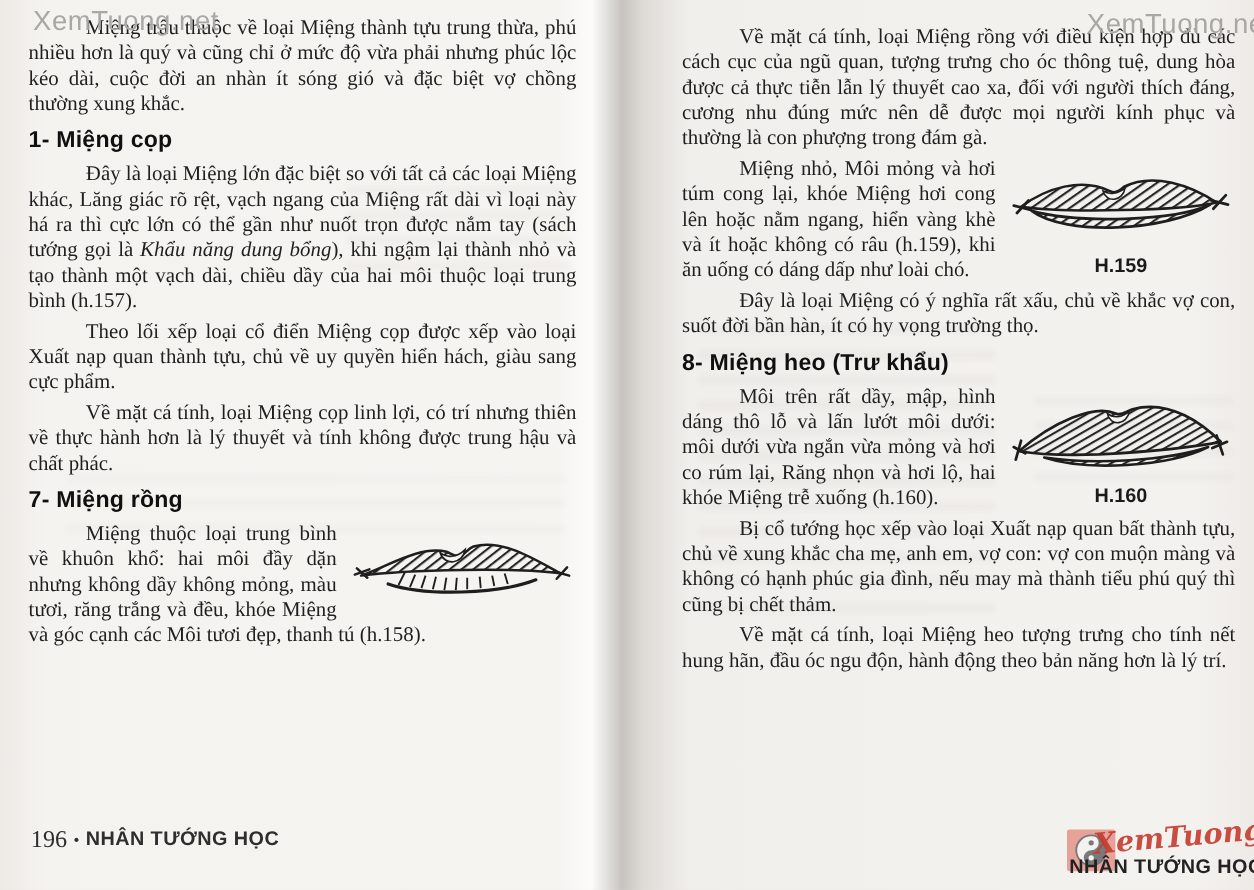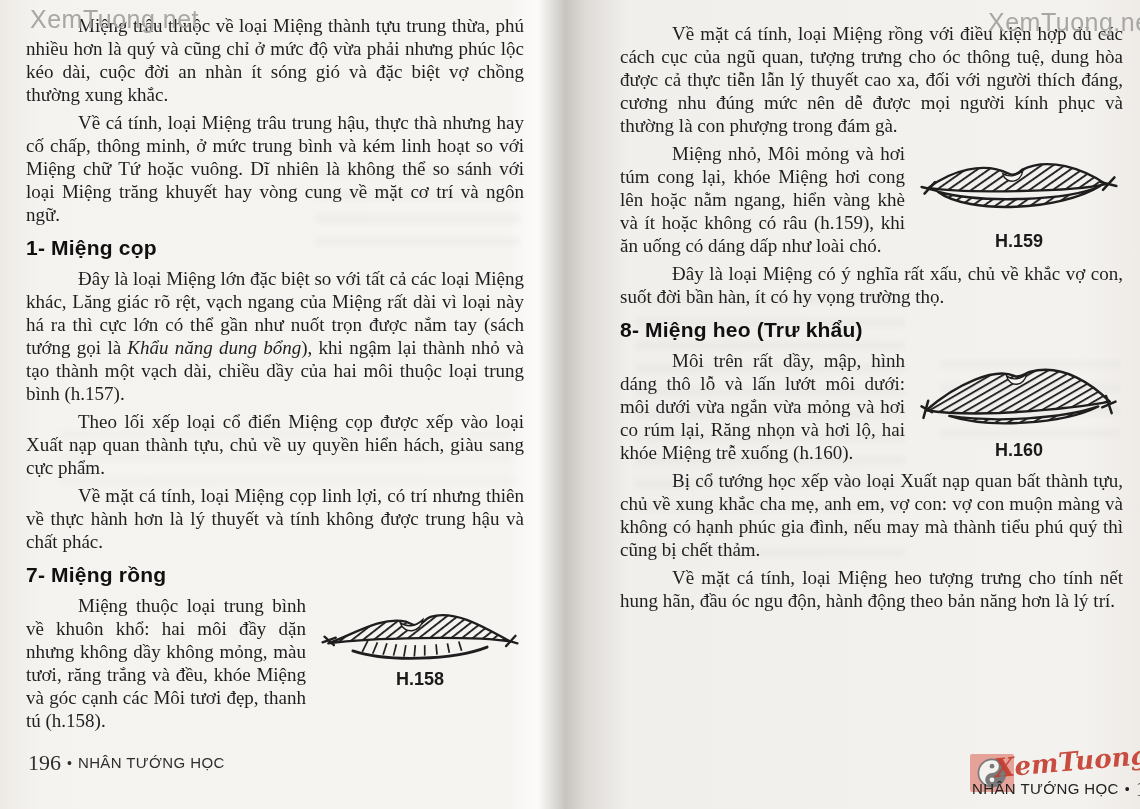--- a/index.html
+++ b/index.html
@@ -59,22 +59,22 @@
     font-size:18px;color:#1a1a1a;margin-top:3px;
   }
   
   .footer-left{
     position:absolute;left:28px;top:750px;z-index:4;
     white-space:nowrap;color:#2e2e2e;
   }
   .footer-left .pgnum{font-size:22px;font-family:"Liberation Serif",serif;}
   .sep{font-family:"Liberation Sans",sans-serif;font-size:14px;vertical-align:2px;margin:0 6px;}
   .bktitle{
-    font-family:"Liberation Sans", sans-serif;font-weight:normal;
-    font-size:15px;letter-spacing:0.4px;vertical-align:2px;
+    font-family:"Liberation Sans", sans-serif;font-weight:bold;
+    font-size:18px;letter-spacing:0.4px;vertical-align:2px;
   }
   .footer-right{position:absolute;left:962px;top:744px;width:178px;height:60px;z-index:4;}
   .yy-badge{
     position:absolute;left:8px;top:10px;width:44px;height:38px;
     background:rgba(222,120,108,0.65);border-radius:2px;z-index:1;
     display:flex;align-items:center;justify-content:center;
   }
   .fr-script{
     position:absolute;left:32px;top:0px;z-index:2;
     color:#c43b2d;font-style:italic;font-weight:bold;
@@ -92,21 +92,20 @@
   <div class="ghost ghost1"></div>
   <div class="ghost ghost2"></div>
   <div class="ghost ghost3"></div>
   <div class="ghost ghost4"></div>
 
   <div class="wm wm-left">XemTuong.net</div>
   <div class="wm wm-right">XemTuong.net</div>
 
   <div class="page page-left">
     <p class="body">Miệng trâu thuộc về loại Miệng thành tựu trung thừa, phú nhiều hơn là quý và cũng chỉ ở mức độ vừa phải nhưng phúc lộc kéo dài, cuộc đời an nhàn ít sóng gió và đặc biệt vợ chồng thường xung khắc.</p>
-    <p class="body">Về cá tính, loại Miệng trâu trung hậu, thực thà nhưng hay cố chấp, thông minh, ở mức trung bình và kém linh hoạt so với Miệng chữ Tứ hoặc vuông. Dĩ nhiên là không thể so sánh với loại Miệng trăng khuyết hay vòng cung về mặt cơ trí và ngôn ngữ.</p>
 
     <h2 class="sec">1- Miệng cọp</h2>
     <p class="body"><span>Đây là loại Miệng lớn đặc biệt so với tất cả các loại Miệng khác, Lăng giác rõ rệt, vạch ngang của Miệng rất dài vì loại này há ra thì cực lớn có thể gần như nuốt trọn được nắm tay (sách tướng gọi là </span><i class="it">Khẩu năng dung bổng</i><span>), khi ngậm lại thành nhỏ và tạo thành một vạch dài, chiều dầy của hai môi thuộc loại trung bình (h.157).</span></p>
     <p class="body">Theo lối xếp loại cổ điển Miệng cọp được xếp vào loại Xuất nạp quan thành tựu, chủ về uy quyền hiển hách, giàu sang cực phẩm.</p>
     <p class="body">Về mặt cá tính, loại Miệng cọp linh lợi, có trí nhưng thiên về thực hành hơn là lý thuyết và tính không được trung hậu và chất phác.</p>
 
     <h2 class="sec">7- Miệng rồng</h2>
     <div class="wrapblock">
       <figure class="fig">
         <svg viewBox="0 0 210 74" width="200" height="70">
@@ -131,21 +130,20 @@
             <line x1="134" y1="50" x2="136" y2="60"></line>
               <line x1="146" y1="48" x2="149" y2="58"></line>
           </g>
           <g stroke="#1e1e1e" stroke-width="2.4" stroke-linecap="round">
             <path d="M2,49 L16,44" fill="none"></path>
               <path d="M4,43 L14,52" fill="none"></path>
             <path d="M194,46 L208,50" fill="none"></path>
               <path d="M196,53 L206,42" fill="none"></path>
           </g>
         </svg>
-        <figcaption>H.158</figcaption>
       </figure>
       <p class="body">Miệng thuộc loại trung bình về khuôn khổ: hai môi đầy dặn nhưng không dầy không mỏng, màu tươi, răng trắng và đều, khóe Miệng và góc cạnh các Môi tươi đẹp, thanh tú (h.158).</p>
     </div>
   </div>
 
   <div class="footer-left">
     <span class="pgnum">196</span><span class="sep">•</span><span class="bktitle">NHÂN TƯỚNG HỌC</span>
   </div>
 
   <div class="page page-right">

